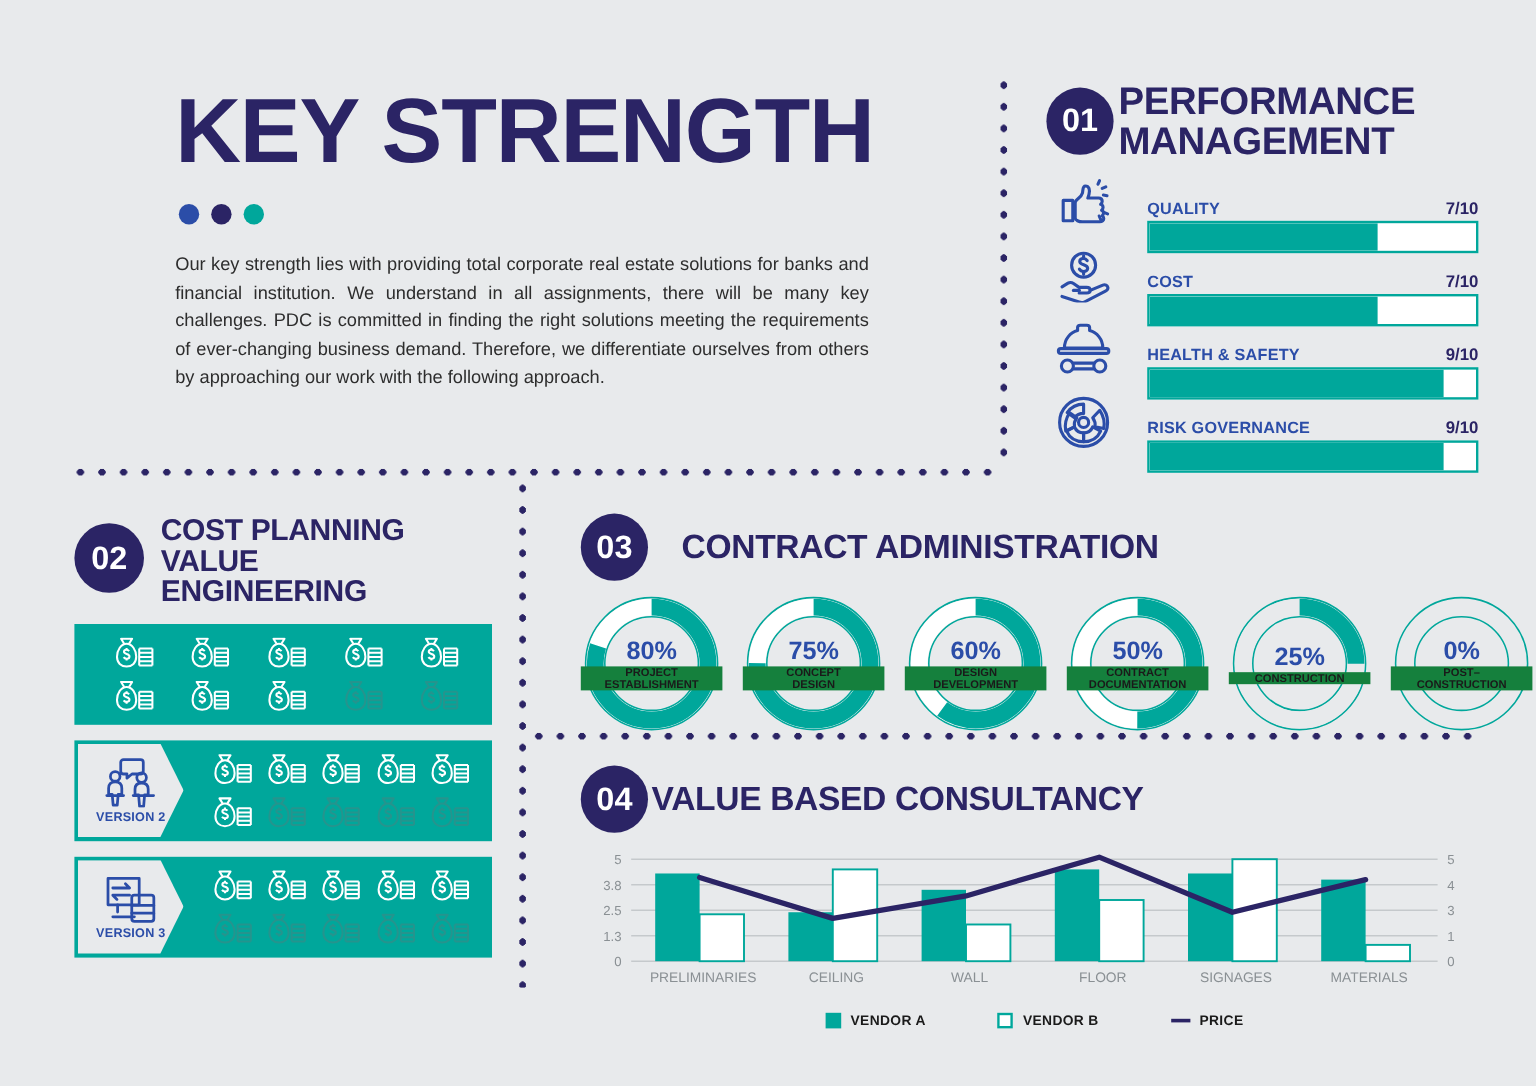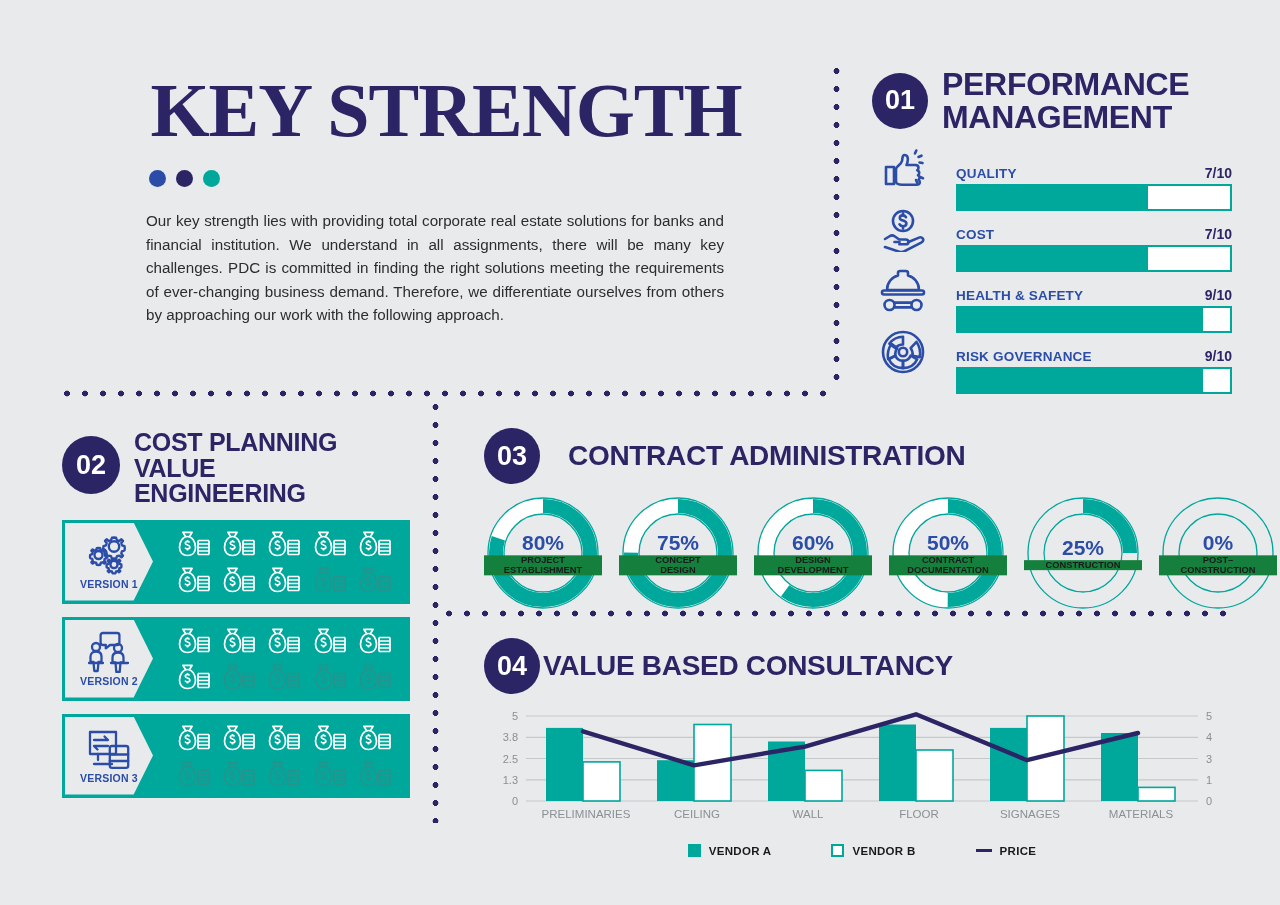--- a/index.html
+++ b/index.html
@@ -9,43 +9,42 @@
     font-family: "Liberation Sans", sans-serif;
     overflow: hidden;
   }
   #page { position: relative; width: 1280px; height: 905px; background: #e8eaec; }
 
   
   #title-block { position: absolute; left: 146px; top: 72px; width: 600px; }
   #main-title {
     font-size: 76px; font-weight: bold; color: #2b2465;
     letter-spacing: -1px; line-height: 1.0;
-    font-family: Liberation Serif, serif;
-    text-align: center;
+    font-family: Liberation Sans, sans-serif;
   }
   #dots-row { display: flex; gap: 10px; margin-top: 22px; margin-left: 3px; }
   .brand-dot { width: 17px; height: 17px; border-radius: 50%; }
 
   #intro-text {
     margin-top: 22px; width: 578px;
     font-size: 15.2px; line-height: 1.55; color: #2d2d2d;
     text-align: justify;
   }
 
   
   .num-badge {
     border-radius: 50%; background: #2b2465; color: #ffffff;
     display: flex; align-items: center; justify-content: center;
     font-weight: bold; flex: none;
   }
   .sec-title { color: #2b2465; font-weight: bold; line-height: 1.02; letter-spacing: -0.3px; }
 
   
   #sec01 { position: absolute; left: 872px; top: 68px; width: 360px; }
-  #sec01-head { display: flex; align-items: center; gap: 14px; }
+  #sec01-head { display: flex; align-items: center; gap: 4px; }
   #sec01 .num-badge { width: 56px; height: 56px; font-size: 27px; }
   #sec01 .sec-title { font-size: 32px; }
 
   .metric { position: relative; margin-top: 8px; height: 53px; }
   .metric-icon {
     position: absolute; left: 0; top: 4px; width: 62px; height: 48px;
     display: flex; align-items: center; justify-content: center;
   }
   .metric-body { position: absolute; left: 84px; right: 0; top: 0; }
   .metric-top { display: flex; justify-content: space-between; align-items: baseline; }
@@ -259,35 +258,20 @@
     <div id="sec02-head">
       <div class="num-badge">02</div>
       <div class="sec-title">
         <div>COST PLANNING</div>
         <div>VALUE</div>
         <div>ENGINEERING</div>
       </div>
     </div>
 
     <div class="version-row">
-      <div class="version-tag">
-        <div class="vicon">
-          <svg width="44" height="40" viewBox="0 0 44 40">
-            <g fill="none" stroke="#2b4da8" stroke-width="2.4" stroke-linejoin="round">
-              <circle cx="27" cy="11.5" r="5.2"></circle>
-              <path d="M27 2.5 l2.1 0.3 0.9 2.6 2.3 0.6 2.1-1.7 1.6 1.6 -1.7 2.1 0.6 2.3 2.6 0.9 0.3 2.1 -0.3 2.1 -2.6 0.9 -0.6 2.3 1.7 2.1 -1.6 1.6 -2.1-1.7 -2.3 0.6 -0.9 2.6 -2.1 0.3 -2.1-0.3 -0.9-2.6 -2.3-0.6 -2.1 1.7 -1.6-1.6 1.7-2.1 -0.6-2.3 -2.6-0.9 -0.3-2.1 0.3-2.1 2.6-0.9 0.6-2.3 -1.7-2.1 1.6-1.6 2.1 1.7 2.3-0.6 0.9-2.6 z"></path>
-              <circle cx="11.5" cy="20" r="4"></circle>
-              <path d="M11.5 13 l1.7 0.25 0.7 2 1.8 0.45 1.65-1.3 1.25 1.25 -1.3 1.65 0.45 1.8 2 0.7 0.25 1.7 -0.25 1.7 -2 0.7 -0.45 1.8 1.3 1.65 -1.25 1.25 -1.65-1.3 -1.8 0.45 -0.7 2 -1.7 0.25 -1.7-0.25 -0.7-2 -1.8-0.45 -1.65 1.3 -1.25-1.25 1.3-1.65 -0.45-1.8 -2-0.7 -0.25-1.7 0.25-1.7 2-0.7 0.45-1.8 -1.3-1.65 1.25-1.25 1.65 1.3 1.8-0.45 0.7-2 z"></path>
-              <circle cx="27" cy="29.5" r="3.6"></circle>
-              <path d="M27 23.5 l1.5 0.2 0.6 1.75 1.6 0.4 1.45-1.15 1.1 1.1 -1.15 1.45 0.4 1.6 1.75 0.6 0.2 1.5 -0.2 1.5 -1.75 0.6 -0.4 1.6 1.15 1.45 -1.1 1.1 -1.45-1.15 -1.6 0.4 -0.6 1.75 -1.5 0.2 -1.5-0.2 -0.6-1.75 -1.6-0.4 -1.45 1.15 -1.1-1.1 1.15-1.45 -0.4-1.6 -1.75-0.6 -0.2-1.5 0.2-1.5 1.75-0.6 0.4-1.6 -1.15-1.45 1.1-1.1 1.45 1.15 1.6-0.4 0.6-1.75 z"></path>
-            </g>
-          </svg>
-        </div>
-        <div class="vlabel">VERSION 1</div>
-      </div>
       <div class="bags">
         <div class="bag">
             <svg width="34" height="26" viewBox="0 0 34 26">
               <g fill="none" stroke="#ffffff" stroke-width="1.7" stroke-linejoin="round">
                 <path d="M8.5 5.5 l-2.6-4.2 h9.2 l-2.6 4.2"></path>
                 <path d="M10.5 5.5 c4.6 0 8 5.2 8 10.8 c0 5.2-3.4 8.2-8 8.2 c-4.6 0-8-3-8-8.2 c0-5.6 3.4-10.8 8-10.8 z"></path>
                 <path d="M12.6 11.6 c-0.6-0.8-1.4-1.1-2.2-1.1 c-1.3 0-2.1 0.7-2.1 1.7 c0 2.3 4.6 1.3 4.6 3.8 c0 1.1-1 1.9-2.4 1.9 c-1 0-1.9-0.4-2.5-1.3"></path>
                 <path d="M10.5 9 v1.5 M10.5 17.9 v1.5"></path>
                 <path d="M21 9.5 h11 M21 13 h11 M21 16.5 h11 M21 20 h11 M21 23.5 h11"></path>
                 <path d="M21 9.5 v14 M32 9.5 v14"></path>

